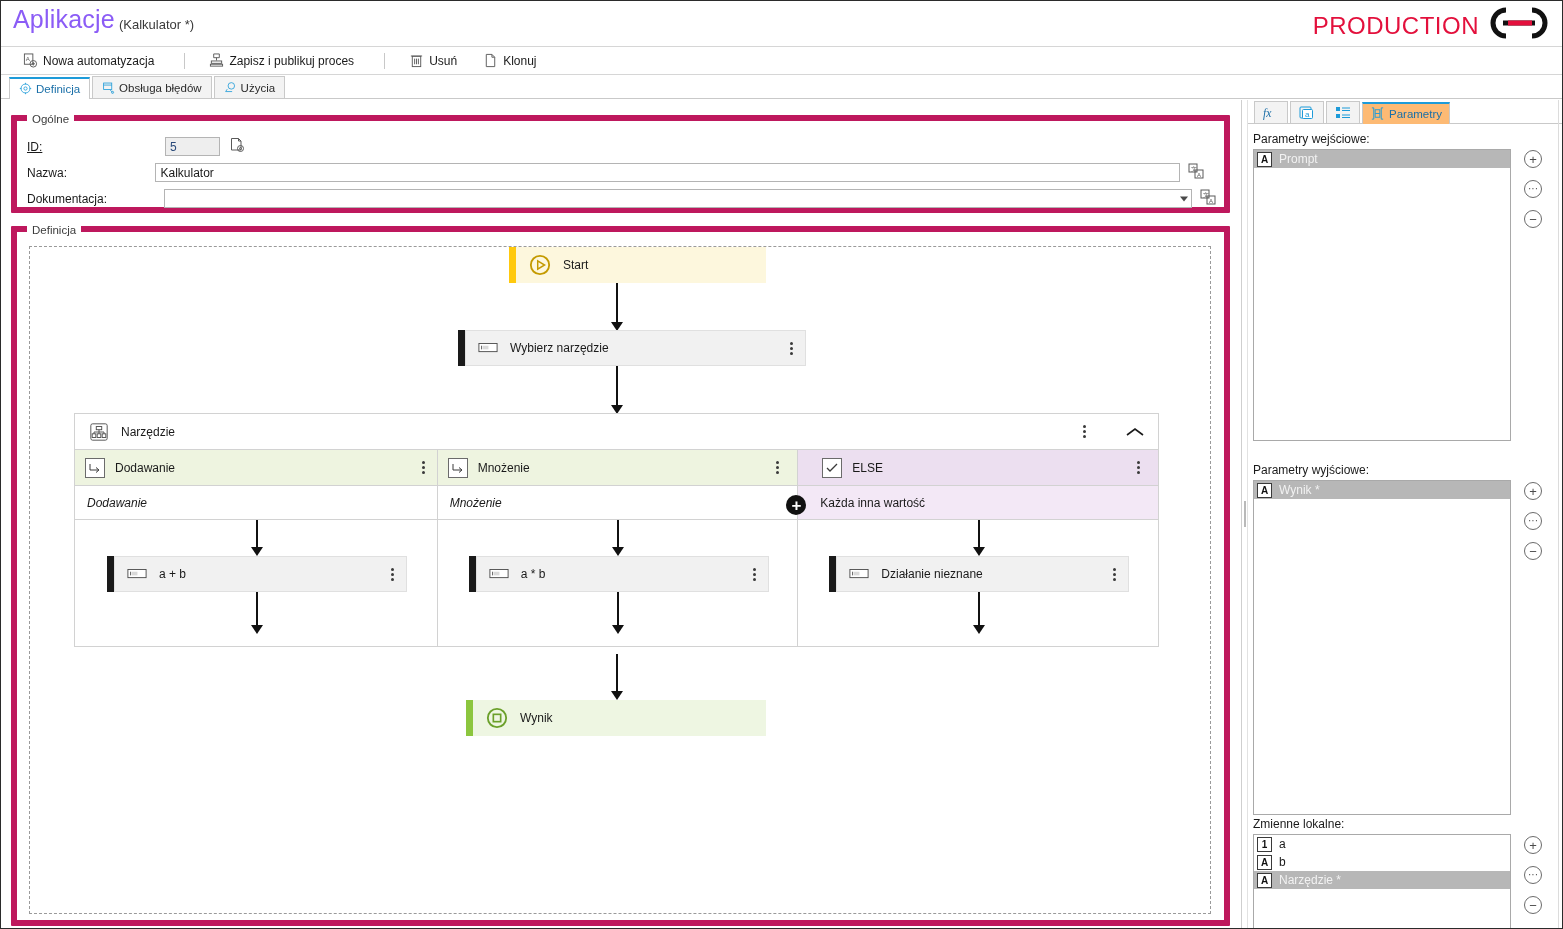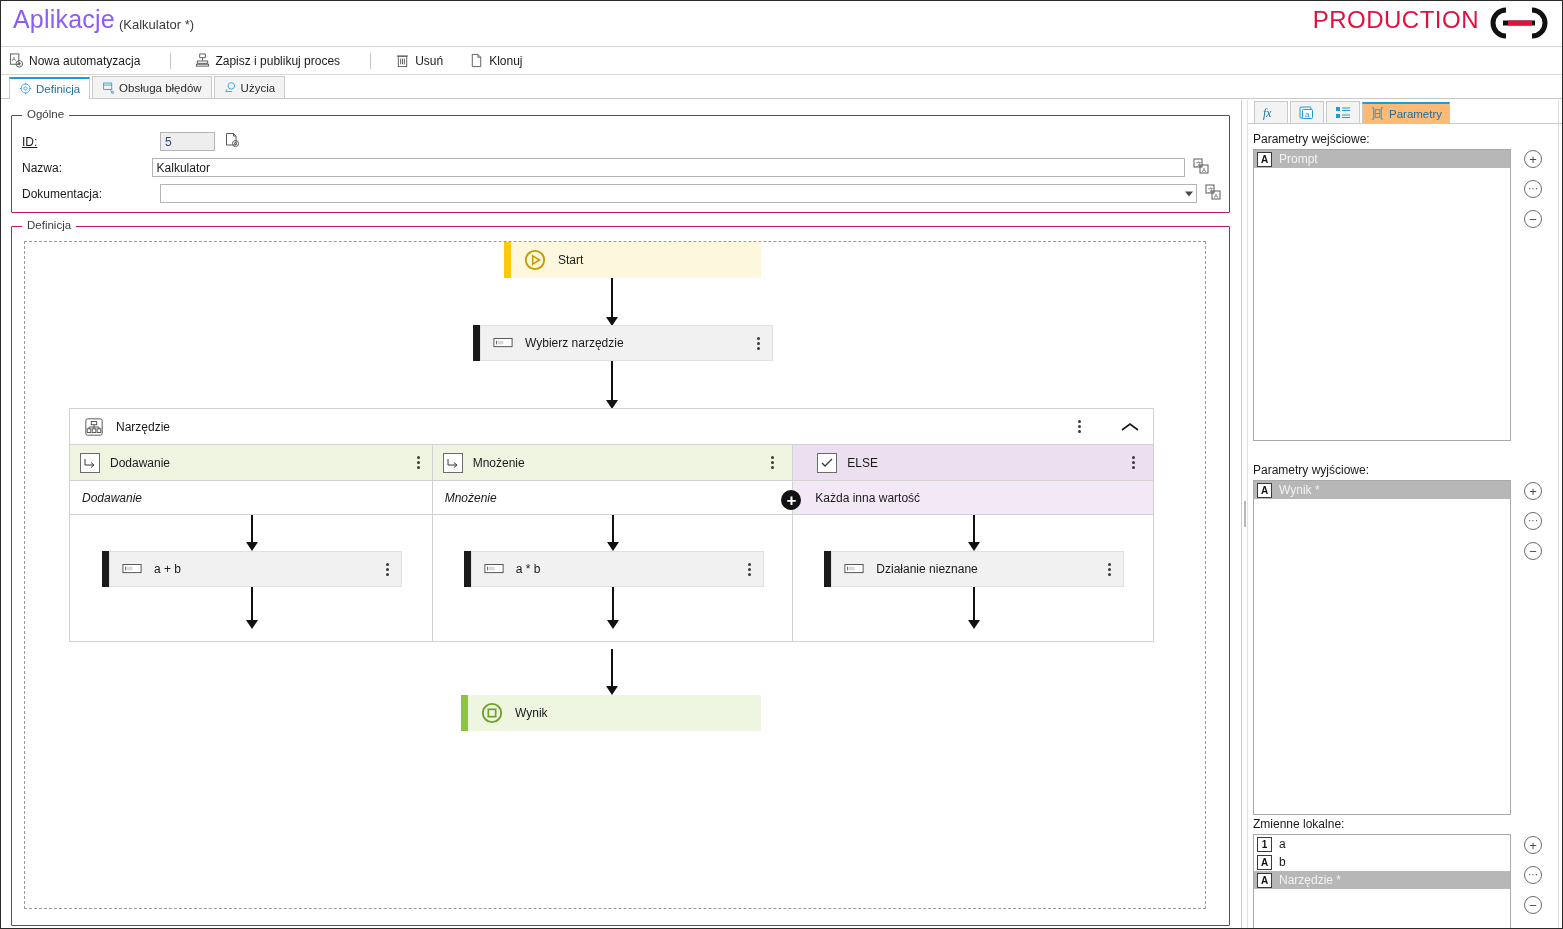--- a/index.html
+++ b/index.html
@@ -29,34 +29,34 @@
     position: absolute; left: 12px; top: 4px;
     font-size: 25px; font-weight: 400; color: #8b5cf6;
     letter-spacing: .2px;
   }
   .app-subtitle {
     position: absolute; left: 118px; top: 16px;
     font-size: 13px; color: #3a3a3a;
   }
   .brand {
     position: absolute; right: 8px; top: 5px;
-    display: flex; align-items: flex-start; gap: 5px;
+    display: flex; align-items: flex-end; gap: 5px;
   }
   .brand-text {
     font-size: 24px; color: #e3103c; letter-spacing: .5px;
     font-family: "Liberation Sans", sans-serif;
   }
   .brand-mark { display: block; }
 
   
   .toolbar {
     height: 28px;
     border-bottom: 1px solid #d6d6d6;
     display: flex; align-items: center;
-    padding-left: 6px; gap: 16px;
+    padding-left: 20px; gap: 16px;
     background: #ffffff;
   }
   .tb-btn {
     display: flex; align-items: center; gap: 5px;
     padding: 2px 8px 2px 2px;
     font-size: 12px; color: #1a1a1a;
     cursor: default; white-space: nowrap;
   }
   .tb-sep {
     width: 1px; height: 16px; background: #c8c8c8; margin: 0 6px;
@@ -103,21 +103,21 @@
   }
   .splitter i { display:block; width: 2px; height: 26px; background: #b9b9b9; }
   .right-pane {
     position: relative; flex: 1; background: #ffffff;
     overflow: hidden;
   }
 
   
   .group {
     position: absolute;
-    border: 1px solid #be185d;
+    border: 6px solid #be185d;
     border-radius: 1px;
   }
   .group > legend, .group-label {
     position: absolute; top: -8px; left: 10px;
     background: #ffffff; padding: 0 5px;
     font-size: 11.5px; color: #3c3c3c;
   }
   #group-ogolne { left: 10px; top: 15px; width: 1219px; height: 98px; }
   #group-definicja { left: 10px; top: 126px; width: 1219px; height: 700px; }
 
@@ -423,21 +423,21 @@
               </svg>
               <span>Start</span>
             </div>
           </div>
 
           <div class="arrow-v" style="left:581px; top:36px; height:48px;">
             <div class="line"></div>
               <div class="head"></div>
           </div>
 
-          <div class="node node-action" style="left:448px; top:83px; width:300px;">
+          <div class="node node-action" style="left:428px; top:83px; width:348px;">
             <div class="bar"></div>
             <div class="body-box">
               <svg width="20" height="14" viewBox="0 0 22 14">
                 <rect x="1" y="2" width="20" height="9" fill="#fff" stroke="#4a4a4a"></rect>
                 <line x1="4" y1="4.5" x2="4" y2="8.5" stroke="#4a4a4a"></line>
                 <rect x="5.5" y="4.5" width="6" height="4" fill="#d9d9d9"></rect>
               </svg>
               <span>Wybierz narzędzie</span>
               <span class="dots3">
                   <span></span>

